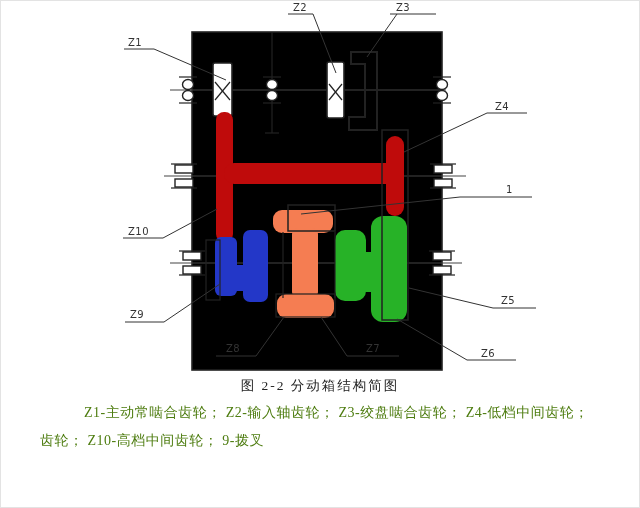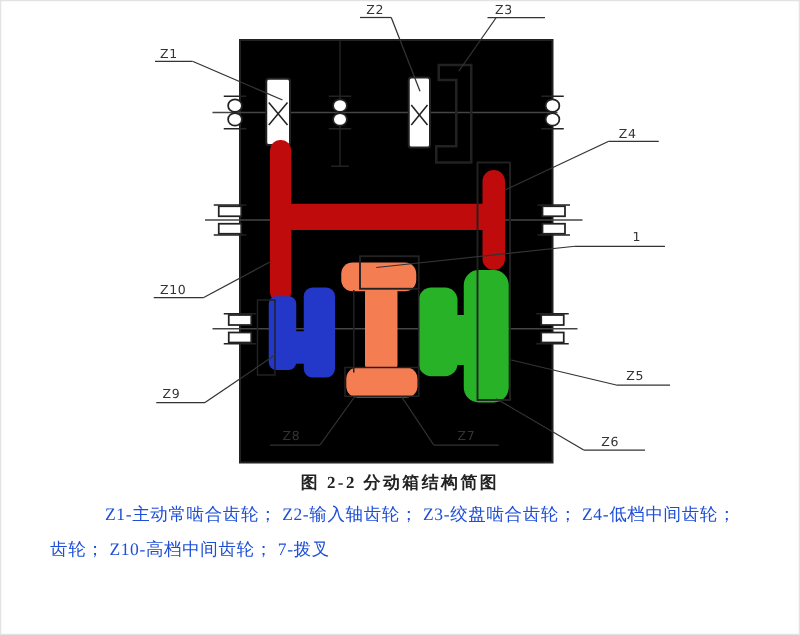--- a/index.html
+++ b/index.html
@@ -12,25 +12,25 @@
   svg line, svg rect.cad, svg path.cad{stroke:#222;fill:none;}
   .shaft{stroke:#444;stroke-width:1.1;}
   .struct{stroke:#222;stroke-width:1.6;}
   .thin{stroke:#222;stroke-width:1.2;}
   .leader{stroke:#333;stroke-width:1;}
   .bear{fill:#ffffff;stroke:#222;stroke-width:1.4;}
   .sym{fill:#ffffff;stroke:#222;stroke-width:1.6;}
   .lbl{font-family:"DejaVu Sans", sans-serif;font-size:10px;fill:#333;letter-spacing:0.5px;}
   .caption{
     position:absolute;top:377px;left:0;width:100%;text-align:center;
-    font-size:13.5px;font-weight:bold;color:#222;letter-spacing:2px;
+    font-size:13.5px;font-weight:normal;color:#222;letter-spacing:2px;
   }
   .legend{
     position:absolute;top:399px;left:40px;width:566px;
-    font-size:14px;line-height:28px;color:#1d4ed8;letter-spacing:0.5px;
+    font-size:14px;line-height:28px;color:#4d7c0f;letter-spacing:0.5px;
   }
   .legend .l1{padding-left:44px;}
   .colored{stroke:none;}
 </style>
 </head>
 <body>
 
 <div class="page">
   <svg width="640" height="376" viewBox="0 0 640 376">
 
@@ -184,15 +184,15 @@
       <line class="leader" x1="163" y1="238" x2="217" y2="209"></line>
       <line class="leader" x1="123" y1="238" x2="163" y2="238"></line>
       <text class="lbl" x="128" y="235">Z10</text>
     </g>
   </svg>
 
   <div class="caption">图 2-2  分动箱结构简图</div>
 
   <div class="legend">
     <div class="l1">Z1-主动常啮合齿轮； Z2-输入轴齿轮； Z3-绞盘啮合齿轮； Z4-低档中间齿轮；</div>
-    <div class="l3">齿轮； Z10-高档中间齿轮； 7-拨叉</div>
+    <div class="l3">齿轮； Z10-高档中间齿轮； 9-拨叉</div>
   </div>
 </div>
 
 </body></html>

